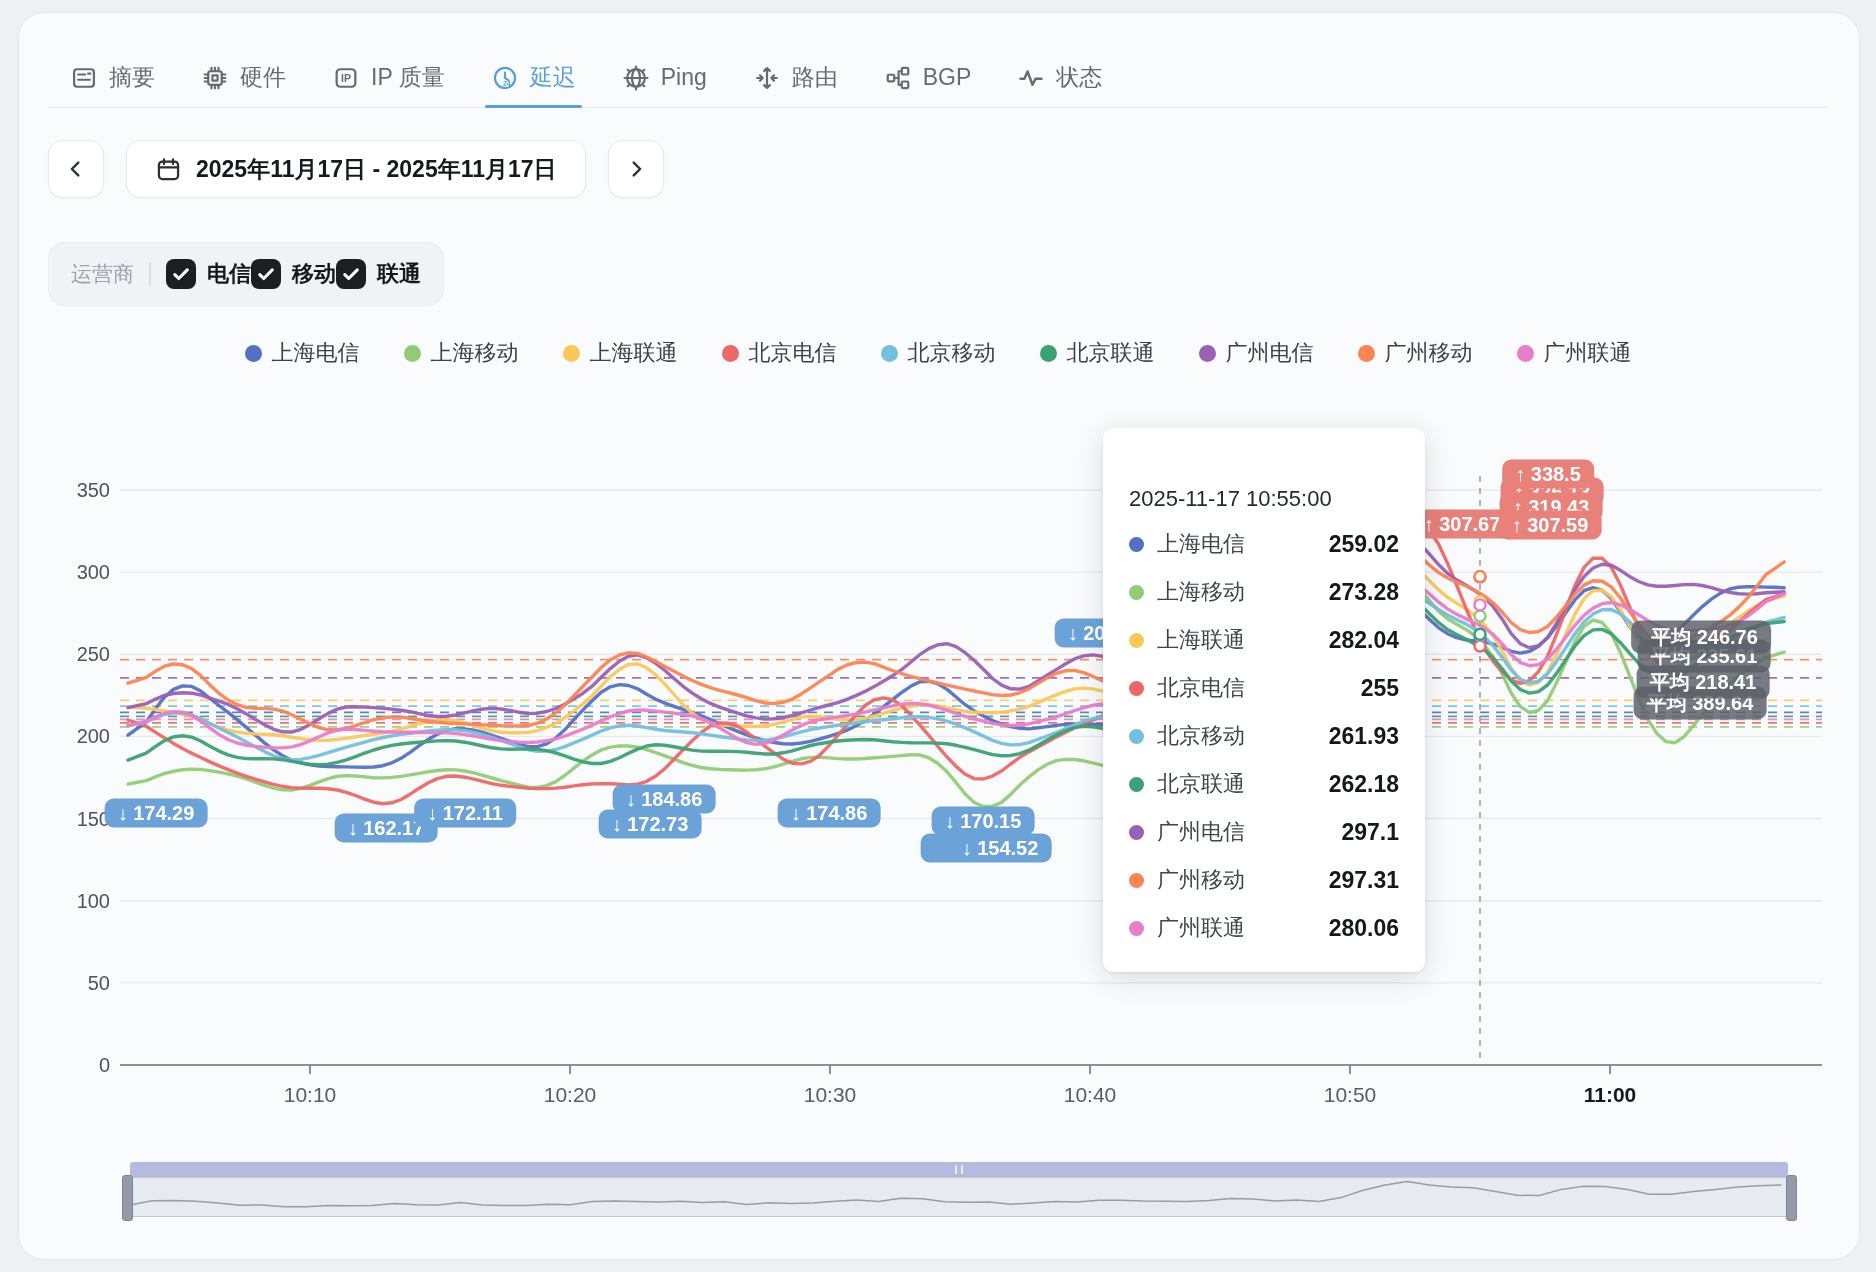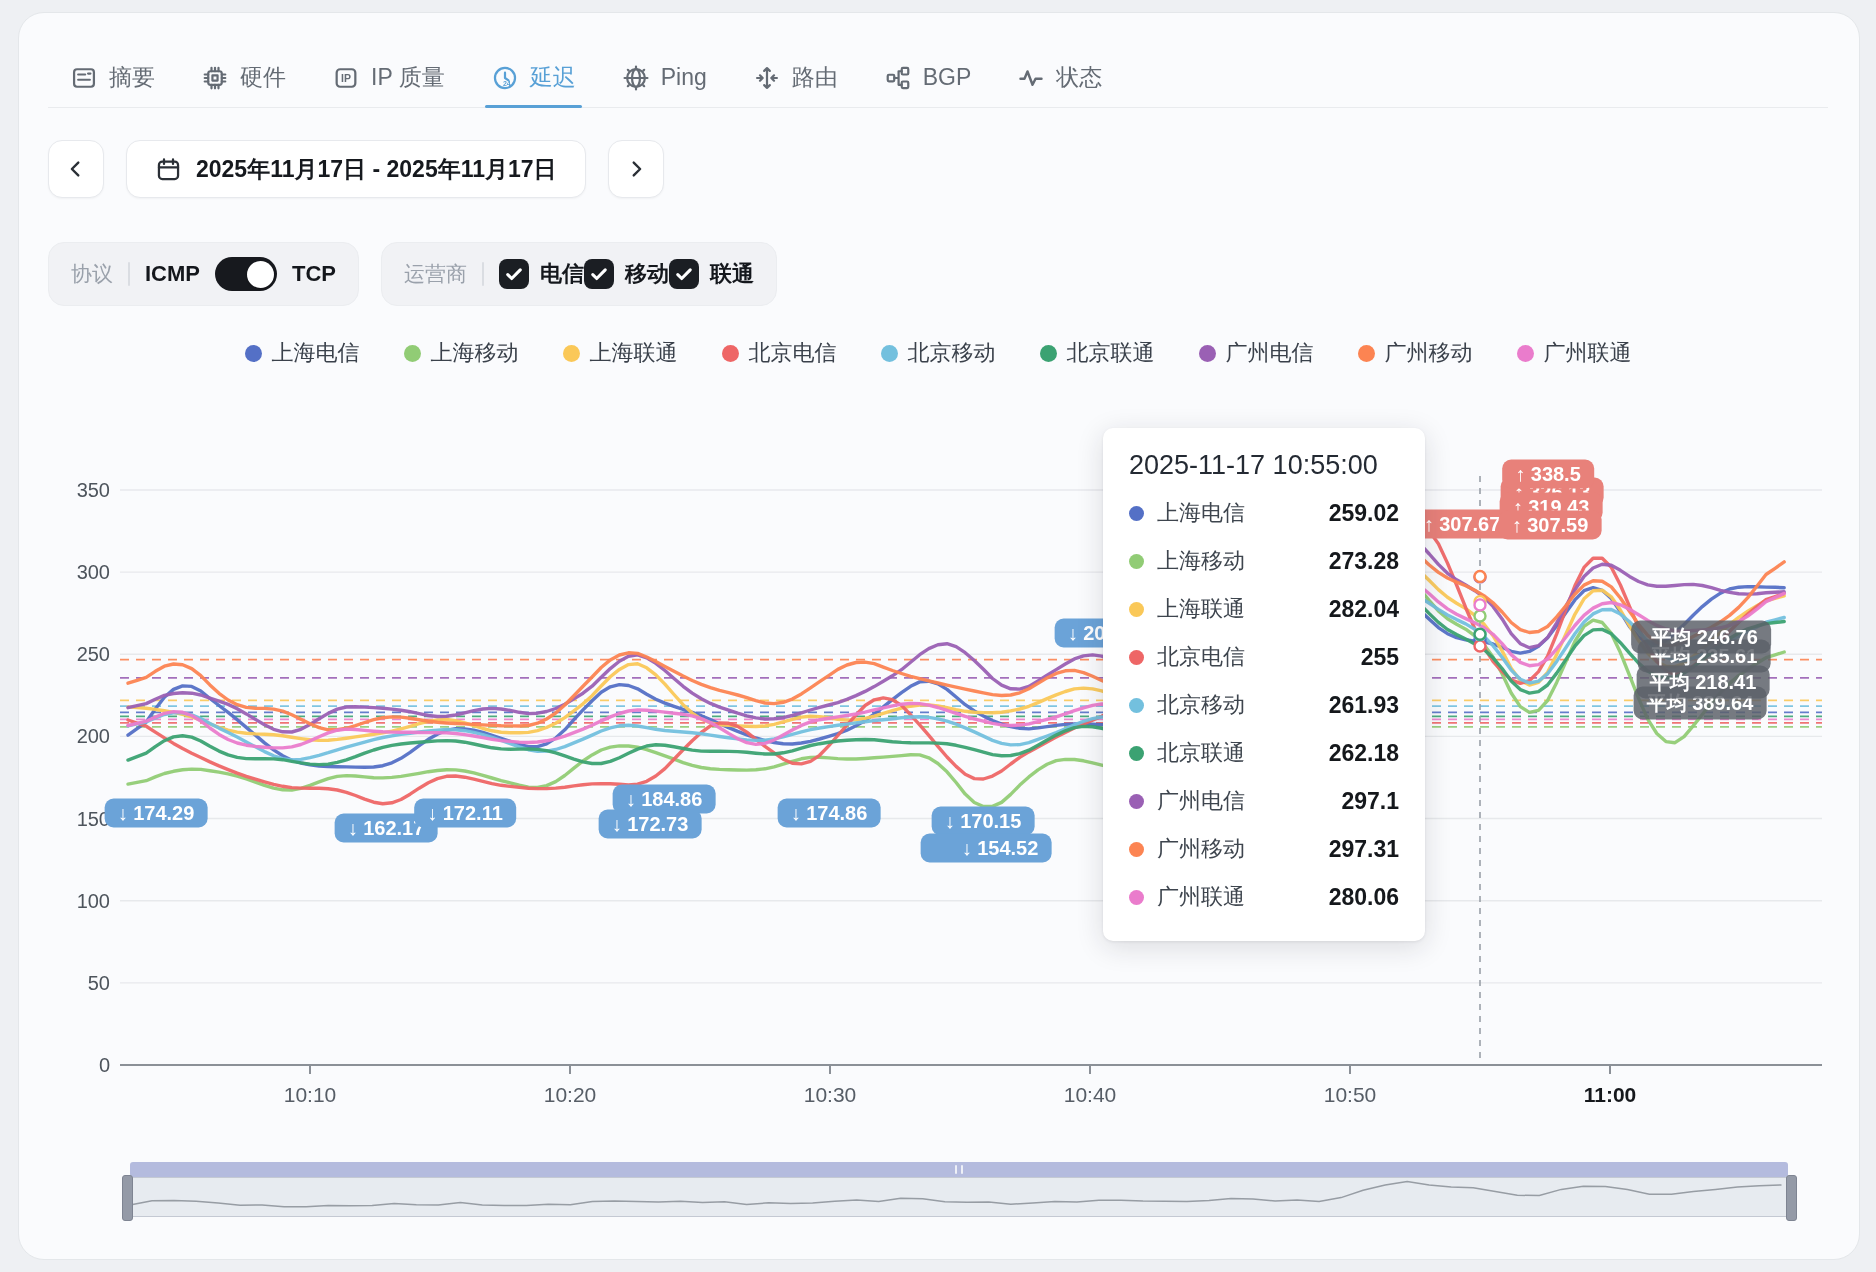--- a/index.html
+++ b/index.html
@@ -92,21 +92,21 @@
   }
   .badge.min{background:#6ba3d8;}
   .badge.max{background:#e8817a;}
   .badge.avg{background:rgba(92,97,105,.84);font-weight:600;}
   
   .tooltip{
     position:absolute;left:1103px;top:428px;width:322px;box-sizing:border-box;
     background:#fff;border-radius:10px;box-shadow:0 6px 28px rgba(25,30,40,.14),0 1px 3px rgba(25,30,40,.08);
     padding:22px 26px 20px 26px;z-index:10;
   }
-  .tt-title{font-size:27px;color:#242a33;margin-bottom:8px;}
+  .tt-title{font-size:22px;color:#242a33;margin-bottom:8px;margin-top:36px;}
   .tt-row{display:flex;align-items:center;gap:13px;height:48px;}
   .tt-dot{width:15px;height:15px;border-radius:50%;flex:0 0 auto;}
   .tt-name{font-size:22px;color:#3e454e;flex:1;}
   .tt-val{font-size:23px;font-weight:700;color:#15181c;}
   
   .dz-bar{
     position:absolute;left:130px;top:1162px;width:1658px;height:15px;
     background:#b4bbde;border-radius:3px;z-index:4;cursor:grab;
   }
   .dz-grip{
@@ -290,29 +290,20 @@
     <span style="display:inline-flex;">
       <svg viewBox="0 0 24 24" width="22" height="22">
           <path d="M9.5 5l7 7-7 7" fill="none" stroke="#2a2f36" stroke-width="2.6" stroke-linecap="round" stroke-linejoin="round"></path>
         </svg>
     </span>
   </div>
 </div>
 
 <div class="ctrl-row">
   <div class="ctrl-group">
-    <span class="ctrl-label">协议</span>
-    <span class="ctrl-div"></span>
-    <span class="proto-opt">ICMP</span>
-    <span class="toggle">
-        <span class="knob"></span>
-      </span>
-    <span class="proto-opt">TCP</span>
-  </div>
-  <div class="ctrl-group">
     <span class="ctrl-label">运营商</span>
     <span class="ctrl-div"></span>
     <span id="isp-checks" style="display:flex;align-items:center;">
         <label class="check-item">
           <span class="cb dark">
             <svg viewBox="0 0 24 24">
               <path d="M5.2 12.6l4.3 4.3L18.8 7.6" fill="none" stroke="#fff" stroke-width="3.4" stroke-linecap="round" stroke-linejoin="round"></path>
             </svg>
           </span>
           <span class="check-label">电信</span>
@@ -387,21 +378,21 @@
     <div class="badge min" style="left: 986px; top: 848px; padding-left: 41px;">↓ 154.52</div>
     <div class="badge min" style="left: 1106px; top: 633px; z-index: 3;">↓ 205.14</div>
     <div class="badge max" style="left: 1552px; top: 492px; z-index: 3;">↑ 326.13</div>
     <div class="badge max" style="left: 1462px; top: 524px; z-index: 4;">↑ 307.67</div>
     <div class="badge max" style="left: 1548px; top: 474px; z-index: 5;">↑ 338.5</div>
     <div class="badge max" style="left: 1551px; top: 507px; z-index: 5;">↑ 319.43</div>
     <div class="badge max" style="left: 1550px; top: 525px; z-index: 6;">↑ 307.59</div>
     <div class="badge avg" style="left: 1704px; top: 656px; z-index: 3;">平均 235.61</div>
     <div class="badge avg" style="left: 1700px; top: 703px; z-index: 3;">平均 389.64</div>
     <div class="badge avg" style="left: 1701px; top: 637px; z-index: 4; padding-left: 20px;">平均 246.76</div>
-    <div class="badge avg" style="left: 1703px; top: 682px; z-index: 4;">平均 218.41</div>
+    <div class="badge avg" style="left: 1703px; top: 682px; z-index: 4; border-radius: 8px;">平均 218.41</div>
   </div>
 
 <div class="tooltip">
   <div class="tt-title">2025-11-17 10:55:00</div>
   <div id="tt-rows">
       <div class="tt-row">
         <span class="tt-dot" style="background: rgb(84, 112, 198);"></span>
         <span class="tt-name">上海电信</span>
         <span class="tt-val">259.02</span>
       </div>

